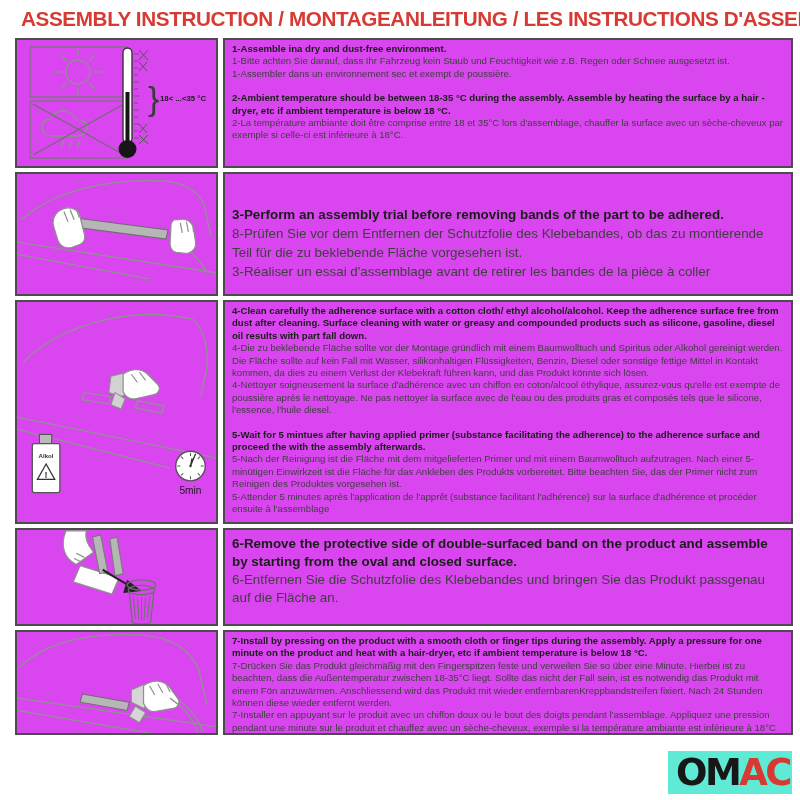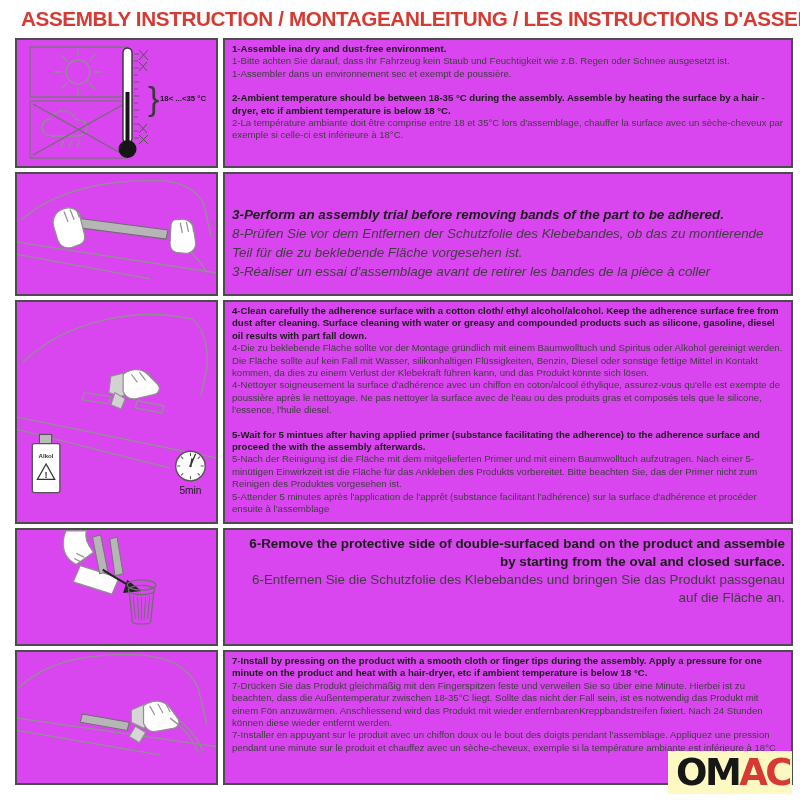--- a/index.html
+++ b/index.html
@@ -16,29 +16,29 @@
   .row{display:flex;gap:5px;margin-bottom:4px;}
   .cell{border:2px solid #4c4c4c;box-sizing:border-box;background:#d946ef;}
   .ill{width:203px;min-width:203px;overflow:hidden;}
   .txt{flex:1;padding:3px 6px 2px 7px;color:#3f3f3f;overflow:hidden;}
   .sm{font-size:9.6px;line-height:12.4px;}
   .lg{font-size:13.4px;line-height:19px;}
   p{margin:0;}
   p.b{font-weight:700;color:#1b1b1b;}
   p.gap{margin-top:12px;}
   .row1{height:130px;}
-  .row2{height:124px;font-style:italic;}
+  .row2{height:124px;}
   .row2 .txt{padding-top:31px;}
   .row3{height:224px;}
-  .row4{height:118px;text-align:right;}
+  .row4{height:98px;}
   .row4 .txt{padding-top:5px;line-height:18px;}
-  .row5{height:135px;}
+  .row5{height:105px;}
   svg{display:block;}
   .logo{
-    position:absolute;right:8px;top:751px;background:#fef9c3;padding:2px 2px 0 8px;
+    position:absolute;right:8px;top:751px;background:#5eead4;padding:2px 2px 0 8px;
     font-family:"DejaVu Sans", sans-serif;font-weight:700;font-size:37px;
     letter-spacing:-2.5px;line-height:1.1;white-space:nowrap;
   }
   .logo .om{color:#171717;}
   .logo .ac{color:#d63a32;}
 </style>
 </head>
 <body>
 
 <h1 class="title">ASSEMBLY INSTRUCTION / MONTAGEANLEITUNG / LES INSTRUCTIONS D'ASSEMBLAGE</h1>

